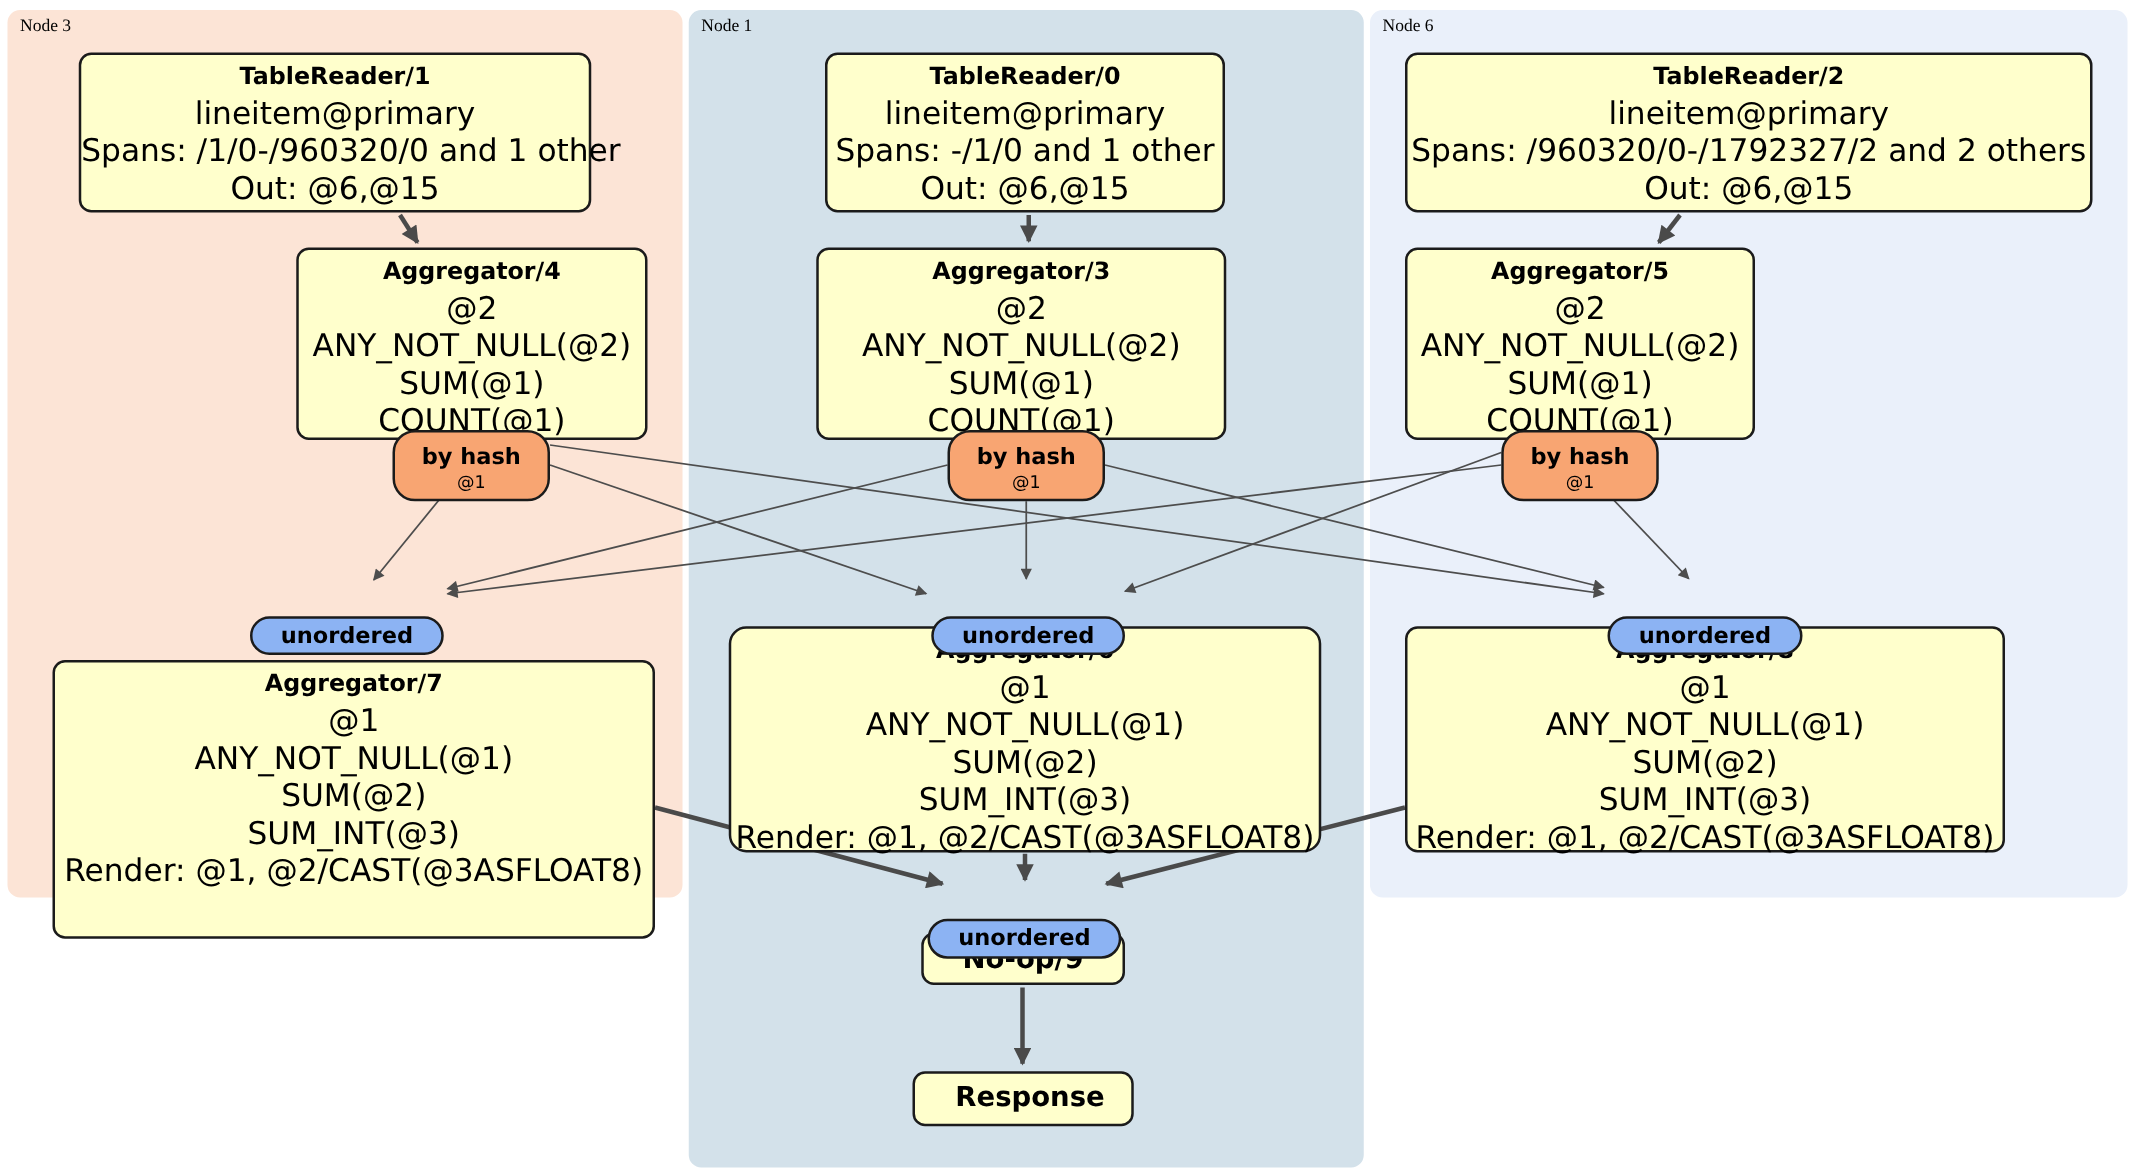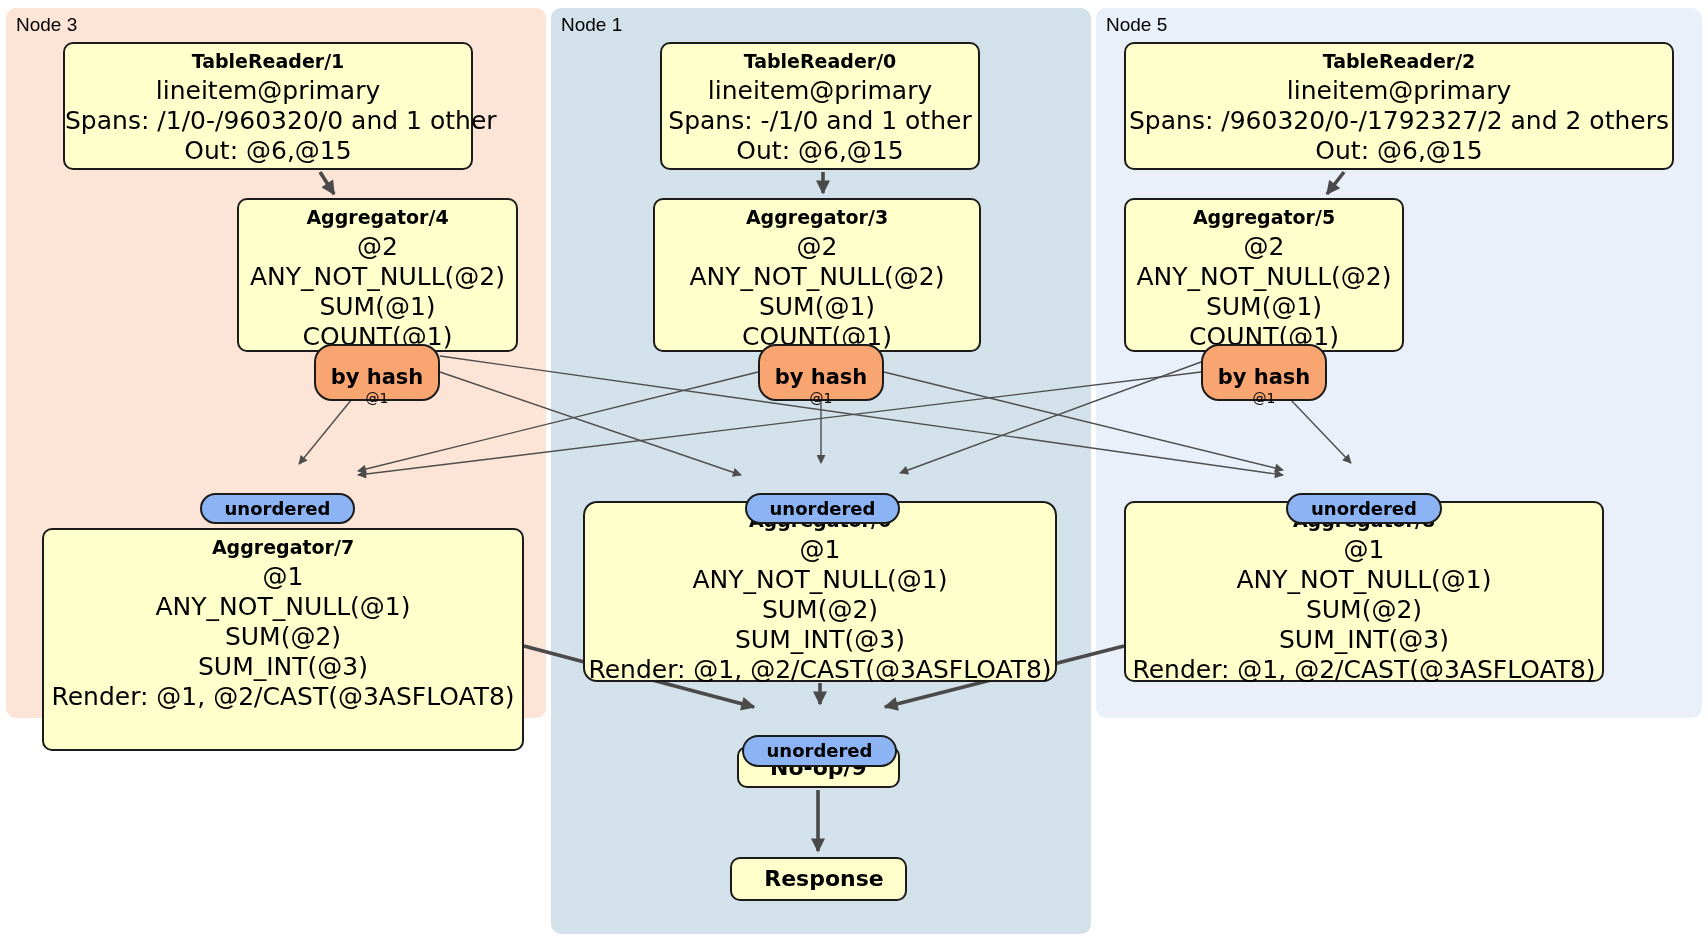--- a/index.html
+++ b/index.html
@@ -6,21 +6,21 @@
   body {
     width:1708px; height:940px; position:relative; overflow:hidden;
     font-family:"DejaVu Sans", sans-serif;
   }
   .panel { position:absolute; border-radius:10px; z-index:0; }
   #panel-node3 { left:6px;    top:8px; width:540px; height:710px; background:var(--node3_bg); }
   #panel-node1 { left:551px;  top:8px; width:540px; height:926px; background:var(--node1_bg); }
   #panel-node2 { left:1096px; top:8px; width:606px; height:710px; background:var(--node2_bg); }
   .panel-label {
     position:absolute; top:6px; left:10px;
-    font-family:Liberation Sans, sans-serif; font-size:19px; color:#000;
+    font-family:Liberation Serif, serif; font-size:14px; color:#000;
   }
   svg.edges { position:absolute; left:0; top:0; z-index:1; }
   .pbox {
     position:absolute; box-sizing:border-box; z-index:2;
     background:var(--box_bg); border:2px solid var(--box_border);
     border-radius:10px; text-align:center; color:#000; padding-top:2px;
   }
   .pbox .title { font-weight:bold; font-size:19px; line-height:30px; white-space:nowrap; }
   .pbox .line  { font-size:25px;  line-height:30px; white-space:nowrap; }
   #box-tr1 { left:63px;   top:42px; width:410px; height:128px; }
@@ -33,21 +33,21 @@
   #box-agg6 { left:583px;  top:501px; width:474px; height:181px;border-radius:14px; }
   #box-agg8 { left:1124px; top:501px; width:480px; height:181px; }
   #box-noop { left:737px;  top:746px; width:163px; height:42px; }
   #box-resp { left:730px;  top:857px; width:177px; height:44px;padding-left:11px; }
   #box-noop .title, #box-resp .title { font-size:22px; line-height:36px; }
   .router {
     position:absolute; box-sizing:border-box; z-index:3;
     background:var(--router_bg); border:2px solid var(--box_border);
     border-radius:18px; text-align:center; color:#000;
   }
-  .router .rlabel  { font-weight:bold; font-size:21px; line-height:23px; padding-top:20px; }
+  .router .rlabel  { font-weight:bold; font-size:18px; line-height:23px; padding-top:8px; }
   .router .rdetail { font-size:14px; line-height:18px; }
   #router-byhash4 { left:314px;  top:344px; width:126px; height:57px; }
   #router-byhash3 { left:758px;  top:344px; width:126px; height:57px; }
   #router-byhash5 { left:1201px; top:344px; width:126px; height:57px; }
   .stream {
     position:absolute; box-sizing:border-box; z-index:3;
     background:var(--stream_bg); border:2px solid var(--box_border);
     border-radius:16px; text-align:center; color:#000;
     font-weight:bold; font-size:18px; line-height:27px;margin-top:25px;
   }
@@ -59,21 +59,21 @@
 </head>
 <body>
 
 <div class="panel" id="panel-node3">
   <div class="panel-label">Node 3</div>
 </div>
 <div class="panel" id="panel-node1">
   <div class="panel-label">Node 1</div>
 </div>
 <div class="panel" id="panel-node2">
-  <div class="panel-label">Node 5</div>
+  <div class="panel-label">Node 6</div>
 </div>
 
 <svg class="edges" width="1708" height="940" viewBox="0 0 1708 940">
   <defs>
     <marker id="arrow-thick" viewBox="0 0 10 10" refX="9" refY="5" markerUnits="userSpaceOnUse" markerWidth="16" markerHeight="14" orient="auto">
       <path d="M0,0 L10,5 L0,10 z" fill="#4A4A4A"></path>
     </marker>
     <marker id="arrow-thin" viewBox="0 0 10 10" refX="9" refY="5" markerUnits="userSpaceOnUse" markerWidth="11" markerHeight="9" orient="auto">
       <path d="M0,0 L10,5 L0,10 z" fill="#4D4D4D"></path>
     </marker>

